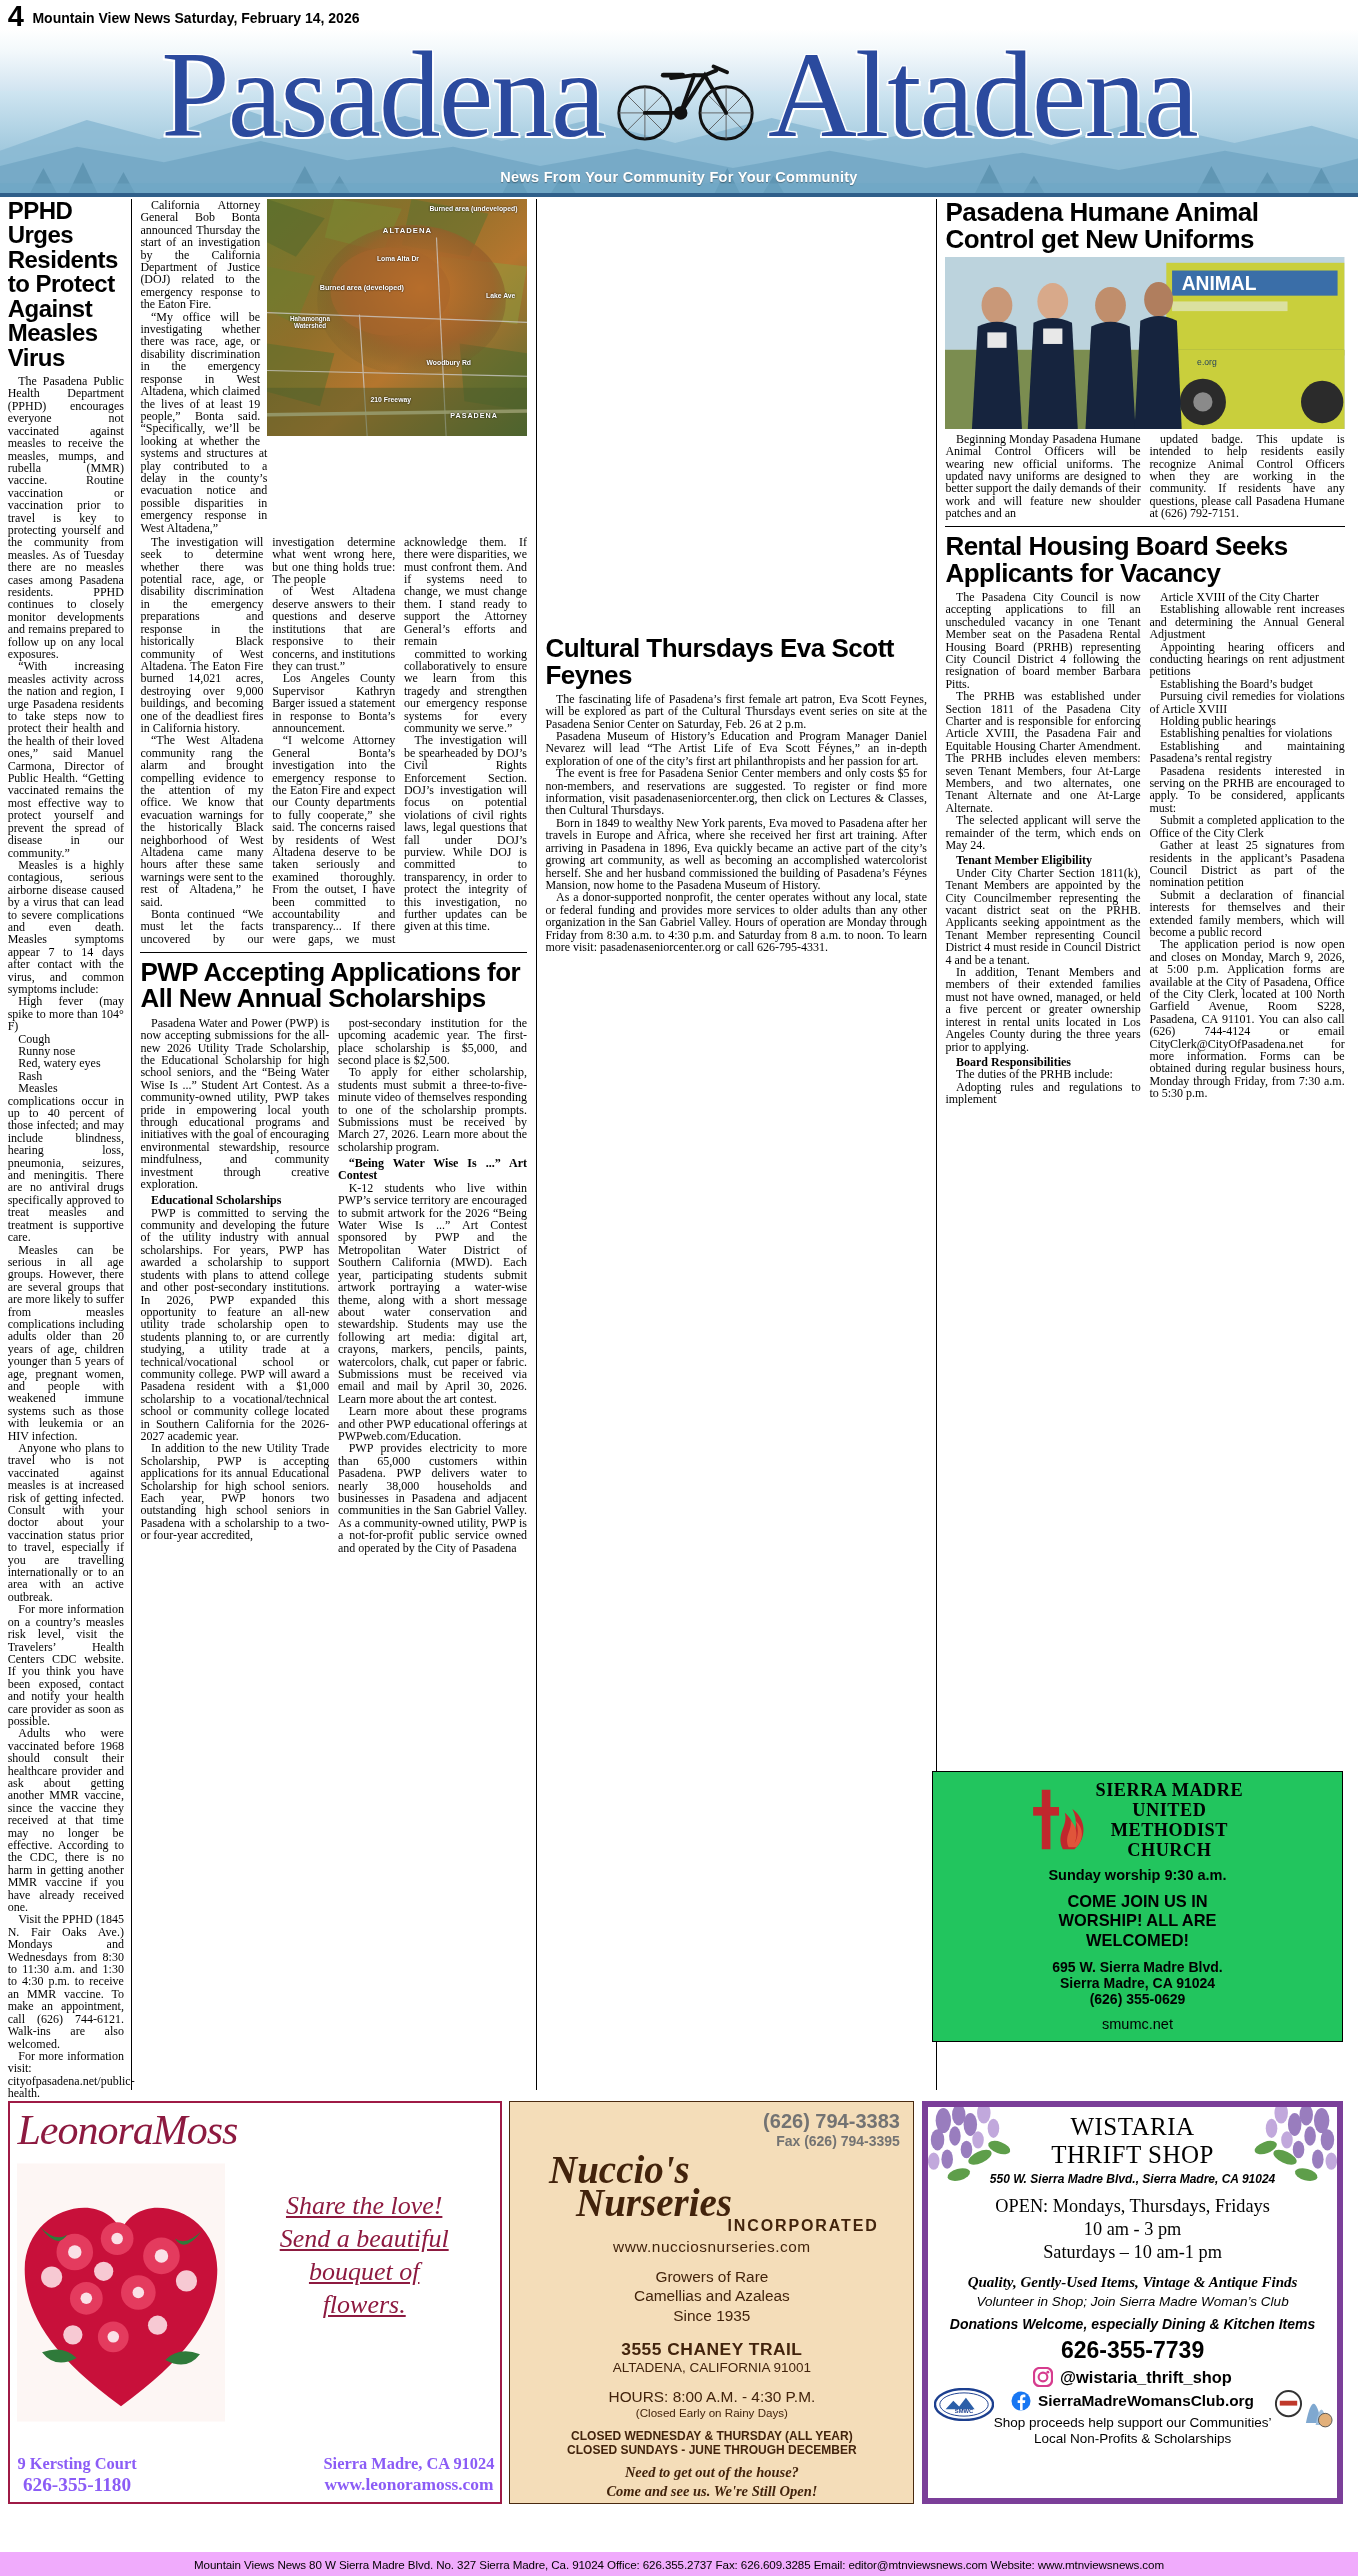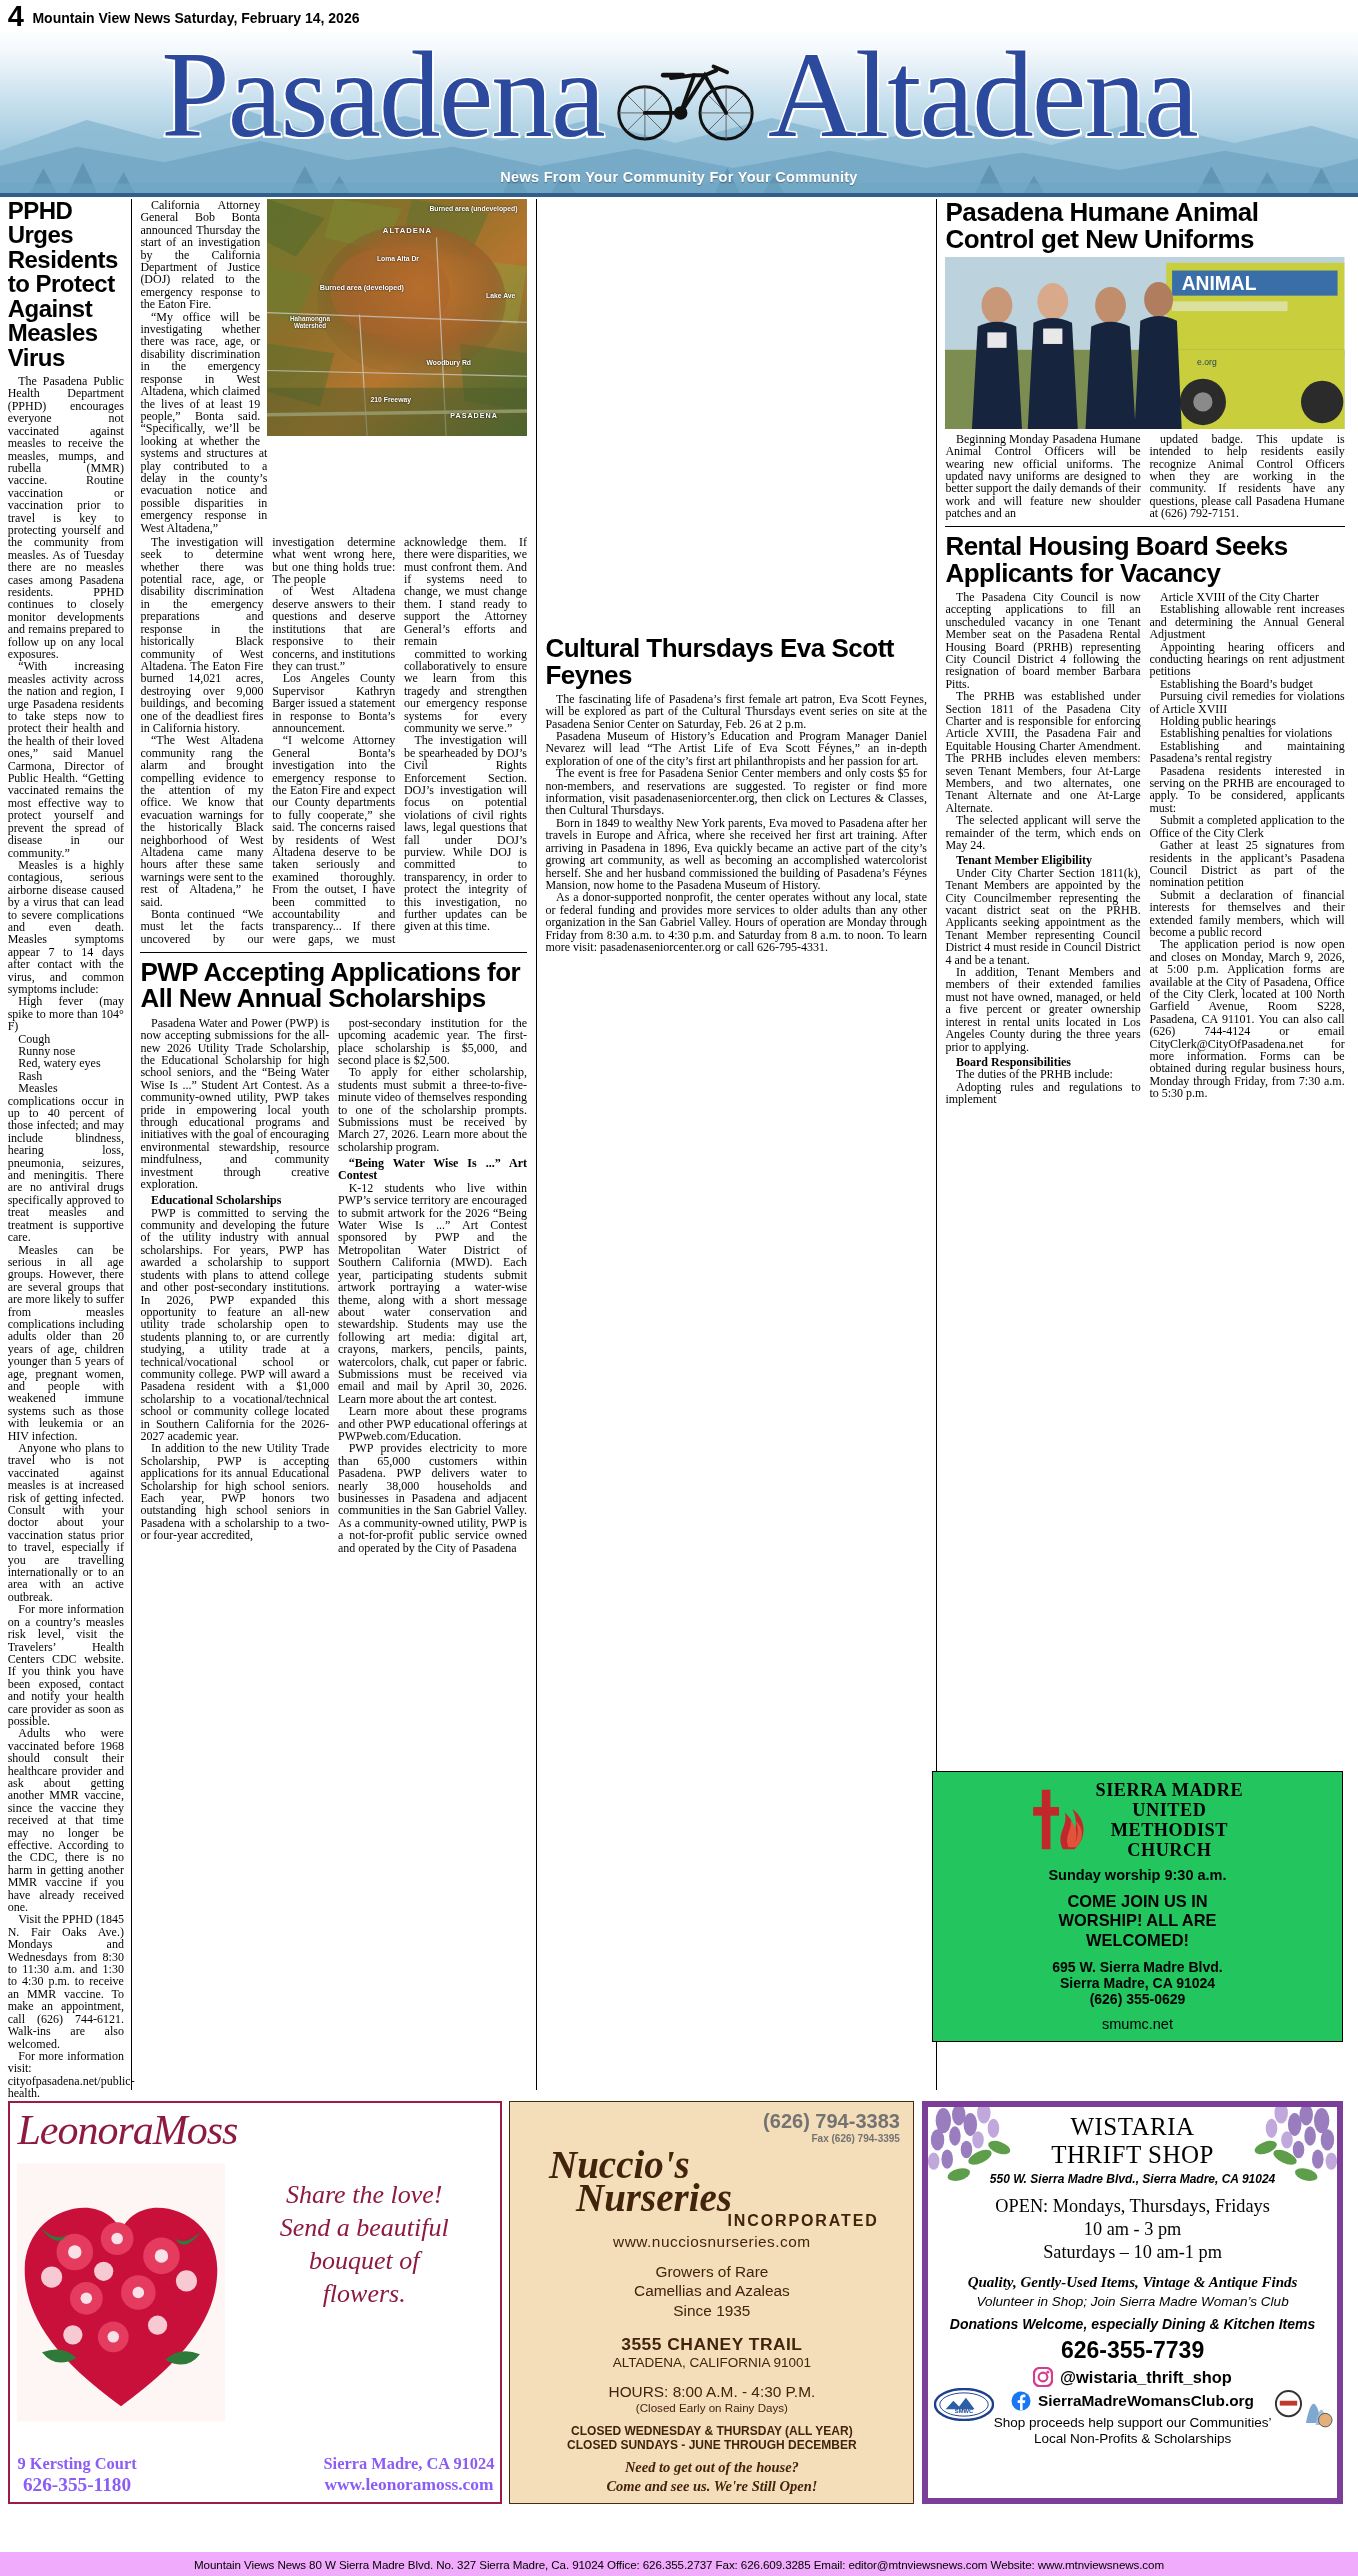--- a/index.html
+++ b/index.html
@@ -466,21 +466,21 @@
               <circle cx="58" cy="178" r="10"></circle>
           </g>
           <g fill="#2f7a3a">
             <path d="M24,66 q16,16 28,8 q-10,16 -28,-8Z"></path>
             <path d="M192,70 q-16,16 -28,8 q10,16 28,-8Z"></path>
             <path d="M26,196 q22,-8 36,6 q-22,12 -36,-6Z"></path>
             <path d="M190,198 q-22,-8 -36,6 q22,12 36,-6Z"></path>
           </g>
         </svg>
 
-        <div class="leo-script" style="position:absolute; left:228px; top:75px; width:253px; text-align:center; font-size:26px; line-height:33px;">
+        <div class="leo-script" style="position:absolute; left:228px; top:86px; width:253px; text-align:center; font-size:26px; line-height:33px;text-decoration:underline;">
           <div>Share the love!</div>
           <div>Send a beautiful</div>
           <div>bouquet of</div>
           <div>flowers.</div>
         </div>
 
         <div style="position:absolute; left:7.7px; bottom:5.8px; width:477px; display:flex; justify-content:space-between; align-items:baseline; color:#8b5cf6; font-family:'Liberation Serif',serif; font-weight:bold;">
           <div style="text-align:center;">
             <div style="font-size:16.4px;">9 Kersting Court</div>
             <div style="font-size:19.3px;">626-355-1180</div>
@@ -490,21 +490,21 @@
             <div style="font-size:17.4px;">www.leonoramoss.com</div>
           </div>
         </div>
       </div>
     </div>
 
     <div class="ad ad-nuccio">
       <div style="padding:7.7px 9.6px; text-align:center; color:#42230c;">
         <div style="text-align:right; padding-right:3.9px;">
           <div class="nuc-tel" style="font-size:20px;">(626) 794-3383</div>
-          <div class="nuc-tel" style="font-size:10px;">Fax (626) 794-3395</div>
+          <div class="nuc-tel" style="font-size:14px;">Fax (626) 794-3395</div>
         </div>
         <div style="font-family:'Liberation Serif',serif; font-style:italic; font-weight:bold; font-size:39px; line-height:33px; margin-top:3.9px; text-align:left; padding-left:29px;">
           <div>Nuccio's</div>
           <div style="padding-left:27px;">Nurseries</div>
         </div>
         <div style="font-family:'Liberation Sans',sans-serif; font-weight:bold; font-size:16px; letter-spacing:1.9px; text-align:right; padding-right:25px; margin-top:-1.9px;">INCORPORATED</div>
         <div style="font-family:'Liberation Sans',sans-serif; font-size:15.4px; letter-spacing:0.5px; margin-top:2.9px;">www.nucciosnurseries.com</div>
         <div style="font-family:'Liberation Sans',sans-serif; font-size:15.4px; line-height:19.3px; margin-top:11.6px;">
           <div>Growers of Rare</div>
           <div>Camellias and Azaleas</div>

